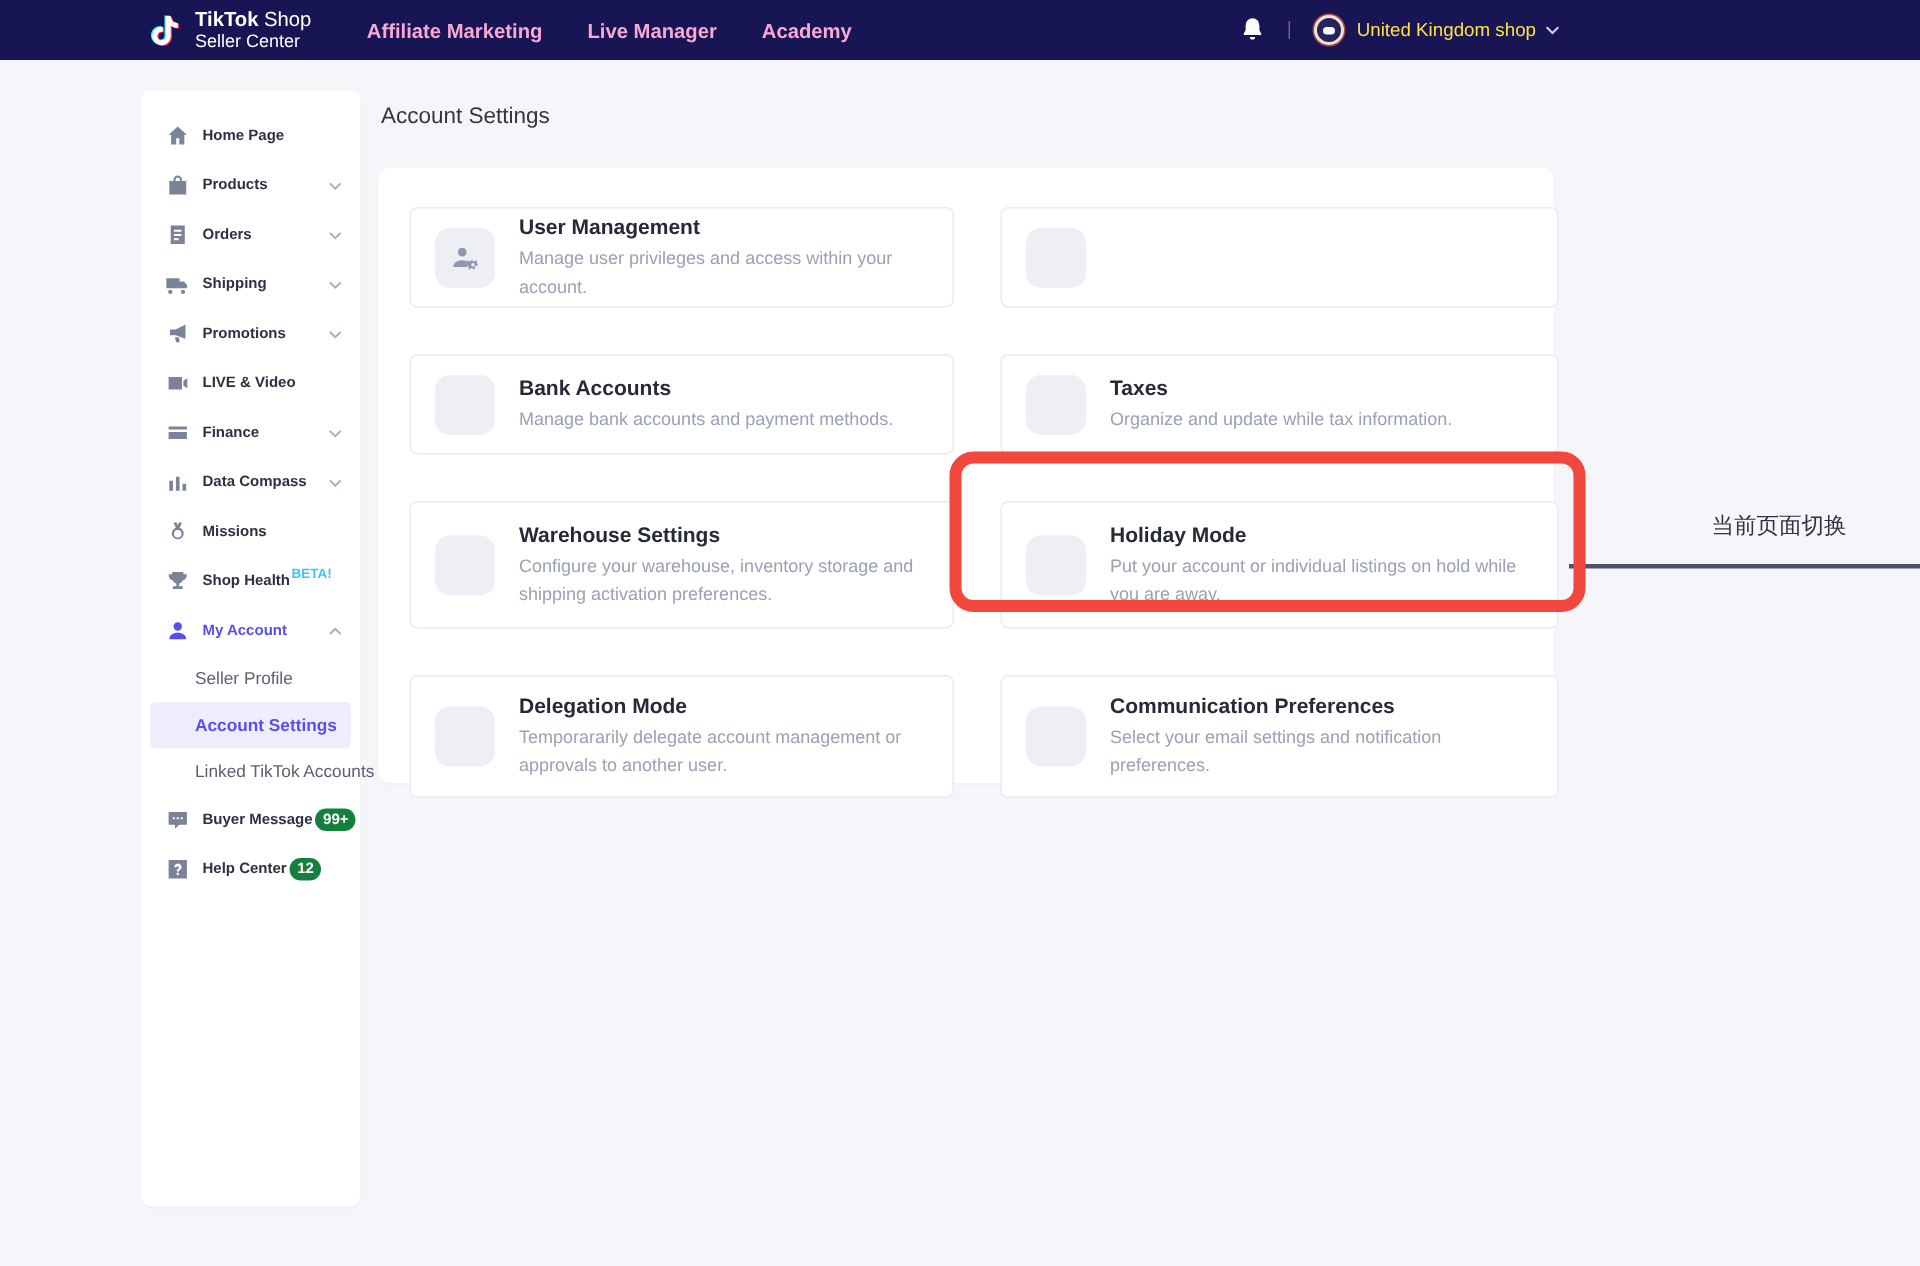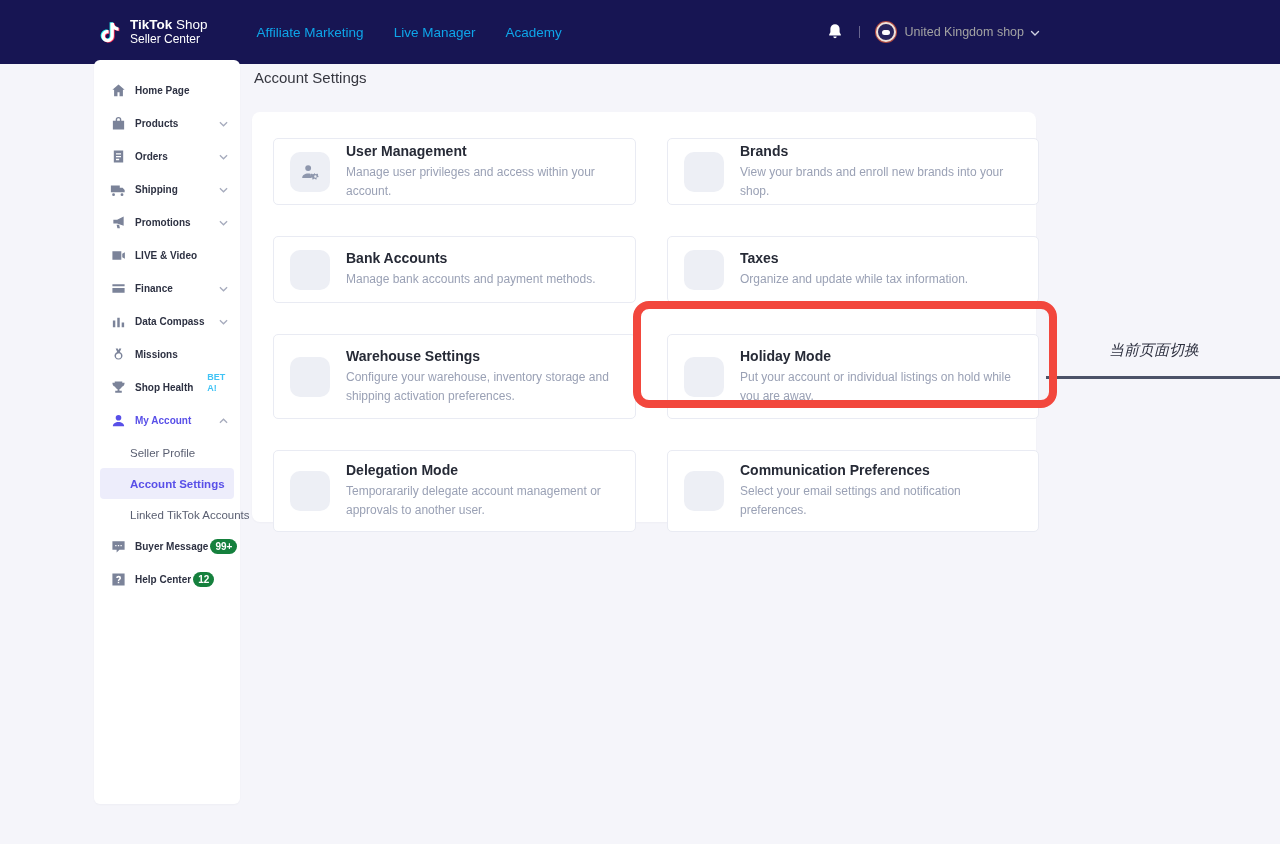--- a/index.html
+++ b/index.html
@@ -6,63 +6,63 @@
   html,body { width:1280px; height:844px; }
   body {
     position: relative;
     background: #f5f5fa;
     font-family: "Liberation Sans", sans-serif;
     overflow: hidden;
   }
 
   
   .topbar {
-    position:absolute; top:0; left:0; width:1280px; height:64px;
-    background:#171553; display:flex; align-items:center; color:#fff;gap:12px;
+    position:absolute; top:0; left:0; width:1280px; height:40px;
+    background:#171553; display:flex; align-items:center; color:#fff;
   }
   .logo { display:flex; align-items:center; margin-left:97px; gap:7px; cursor:pointer; }
   .logo-glyph { position:relative; width:26px; height:30px; }
   .logo-glyph svg { position:absolute; left:0; top:0; }
   .logo-text { line-height:1.15; }
   .logo-line1 { font-size:13.5px; color:#fff; }
   .logo-line1 b { font-weight:800; }
   .logo-line2 { font-size:12px; color:#fff; }
   .topnav { display:flex; gap:30px; margin-left:37px; }
-  .topnav .navlink { font-size:13.5px; font-weight:400; color:#0ea5e9; cursor:pointer; }
+  .topnav .navlink { font-size:13.5px; font-weight:700; color:#f9a8d4; cursor:pointer; }
   .topbar-right { margin-left:auto; margin-right:240px; display:flex; align-items:center; }
   .bell { width:16px; height:18px; cursor:pointer; }
   .tb-divider { width:1px; height:12px; background:rgba(255,255,255,.35); margin:0 16px; }
   .avatar {
     width:20px; height:20px; border-radius:50%;
     background:#27245c; border:2px solid #efe3da;
     box-shadow:0 0 0 1px #b04a42; position:relative; margin-right:8px;
   }
   .avatar::after { content:""; position:absolute; left:4px; top:6px; width:8px; height:5px;
     background:#fff; border-radius:3px; }
-  .shop-label { font-size:12.5px; color:#a3a3a3; }
+  .shop-label { font-size:12.5px; color:#fde047; }
   .shop-caret { margin-left:6px; color:#cfd0e2; }
 
   
   .sidebar {
     position:absolute; left:94px; top:60px; width:146px; height:744px;
     background:#fff; border-radius:6px; padding-top:14px;
     box-shadow:0 1px 2px rgba(25,25,60,.03);
   }
   .side-item {
     height:33px; display:flex; align-items:center; padding:0 12px 0 16px;
     cursor:pointer; color:#2d3142;
   }
   .side-item .s-icon { width:16px; height:16px; color:#7b8399; flex:none; display:flex; align-items:center; justify-content:center; }
   .side-item .s-label { font-size:10px; font-weight:600; margin-left:9px; white-space:nowrap; }
   .side-item .s-caret { margin-left:auto; color:#a6abbd; display:flex; }
   .side-item.active, .side-item.active .s-icon { color:#584fe8; }
   .tag-hot { color:#f23d31; font-size:9px; font-weight:700; margin-left:4px; letter-spacing:.2px; }
   .tag-beta {
     display:inline-block; width:27px; font-size:9px; font-weight:600; color:#41c3f5;
-    line-height:1.15; word-break:break-all; vertical-align:top; position:relative; top:-5px; margin-left:14px;
+    line-height:1.15; word-break:break-all; vertical-align:top; position:relative; top:-5px; margin-left:1px;
   }
   .side-subitem {
     height:31px; display:flex; align-items:center; padding-left:30px;
     font-size:11.5px; color:#5a5f71; cursor:pointer; margin:0 6px; border-radius:4px;
     white-space:nowrap;
   }
   .side-subitem.selected { background:#ededfb; color:#584fe8; font-weight:600; }
   .badge {
     background:#15803d; color:#fff; font-size:10px; font-weight:700;
     border-radius:9px; padding:1.5px 5px; margin-left:2px; line-height:1.2; white-space:nowrap;
@@ -90,21 +90,21 @@
   }
   .card-title { font-size:14px; font-weight:700; color:#262a36; margin-bottom:4px; }
   .card-desc { font-size:12px; color:#9aa1b5; line-height:1.55; }
 
   
   .hl-line { position:absolute; left:1046px; top:376px; width:234px; height:3px; background:#4c5268; z-index:5; }
   .hl-box {
     position:absolute; left:633px; top:301px; width:424px; height:107px;
     border:8px solid #f2473d; border-radius:16px; z-index:6; pointer-events:none;
   }
-  .hl-label { position:absolute; left:1109px; top:341px; font-size:15px; color:#2e3140; z-index:5;font-style:italic; }
+  .hl-label { position:absolute; left:1141px; top:341px; font-size:15px; color:#2e3140; z-index:5; }
 </style>
 </head>
 <body>
 
 <div class="topbar">
   <div class="logo">
     <span class="logo-glyph">
       <svg width="26" height="30" viewBox="0 0 24 26">
           <path fill="#25f4ee" transform="translate(-0.8,0)" d="M16.6 6.82A4.28 4.28 0 0 1 15.54 4h-3.09v12.4a2.59 2.59 0 0 1-2.59 2.5c-1.42 0-2.6-1.16-2.6-2.6 0-1.72 1.66-3.01 3.37-2.48v-3.16c-3.45-.46-6.47 2.22-6.47 5.64 0 3.33 2.76 5.7 5.69 5.7 3.14 0 5.69-2.55 5.69-5.7v-6.29a7.35 7.35 0 0 0 4.3 1.38V8.3s-1.88.09-3.24-1.48z"></path>
           <path fill="#fe2c55" transform="translate(0.8,0.9)" d="M16.6 6.82A4.28 4.28 0 0 1 15.54 4h-3.09v12.4a2.59 2.59 0 0 1-2.59 2.5c-1.42 0-2.6-1.16-2.6-2.6 0-1.72 1.66-3.01 3.37-2.48v-3.16c-3.45-.46-6.47 2.22-6.47 5.64 0 3.33 2.76 5.7 5.69 5.7 3.14 0 5.69-2.55 5.69-5.7v-6.29a7.35 7.35 0 0 0 4.3 1.38V8.3s-1.88.09-3.24-1.48z"></path>
@@ -311,24 +311,20 @@
           </svg>
       </span>
       <span>
         <div class="card-title">User Management</div>
         <div class="card-desc">Manage user privileges and access within your account.</div>
       </span>
     </div>
 
     <div class="card">
       <span class="card-icon"></span>
-      <span>
-        <div class="card-title">Brands</div>
-        <div class="card-desc">View your brands and enroll new brands into your shop.</div>
-      </span>
     </div>
 
     <div class="card">
       <span class="card-icon"></span>
       <span>
         <div class="card-title">Bank Accounts</div>
         <div class="card-desc">Manage bank accounts and payment methods.</div>
       </span>
     </div>
 

